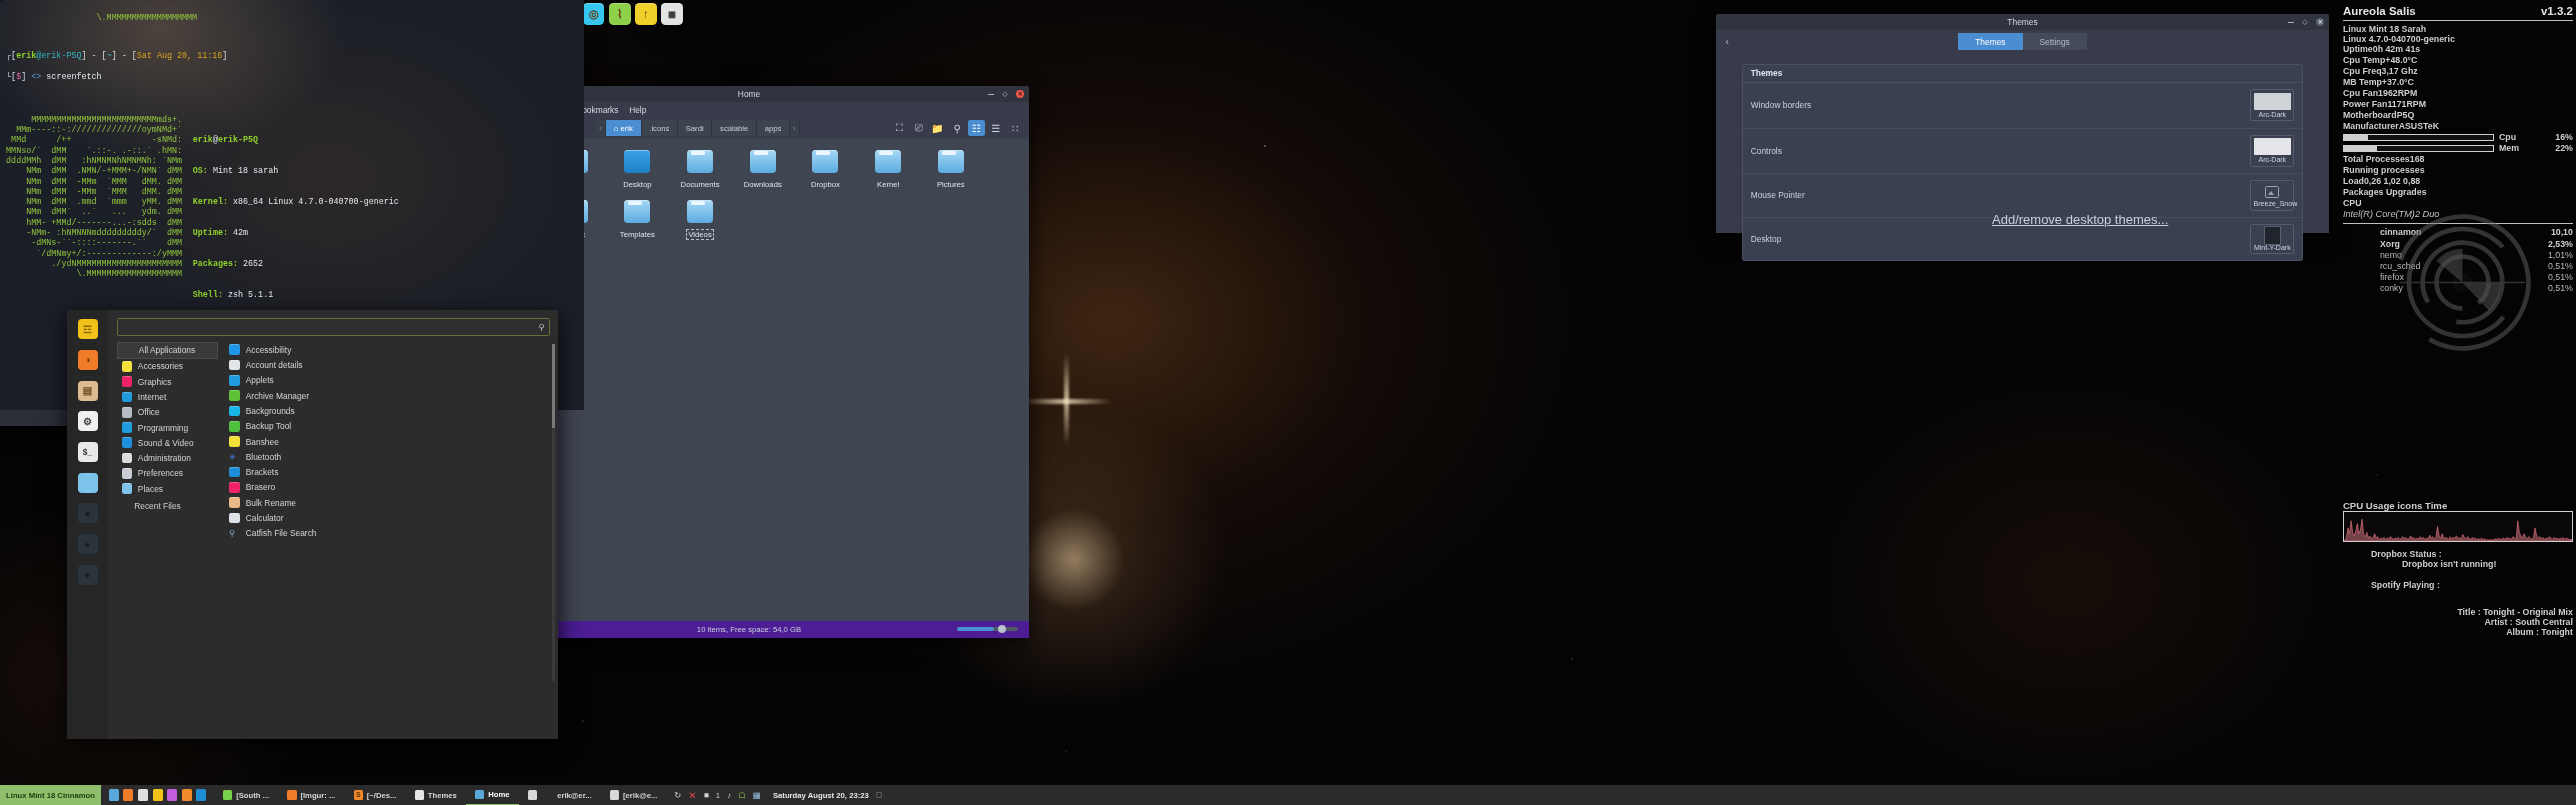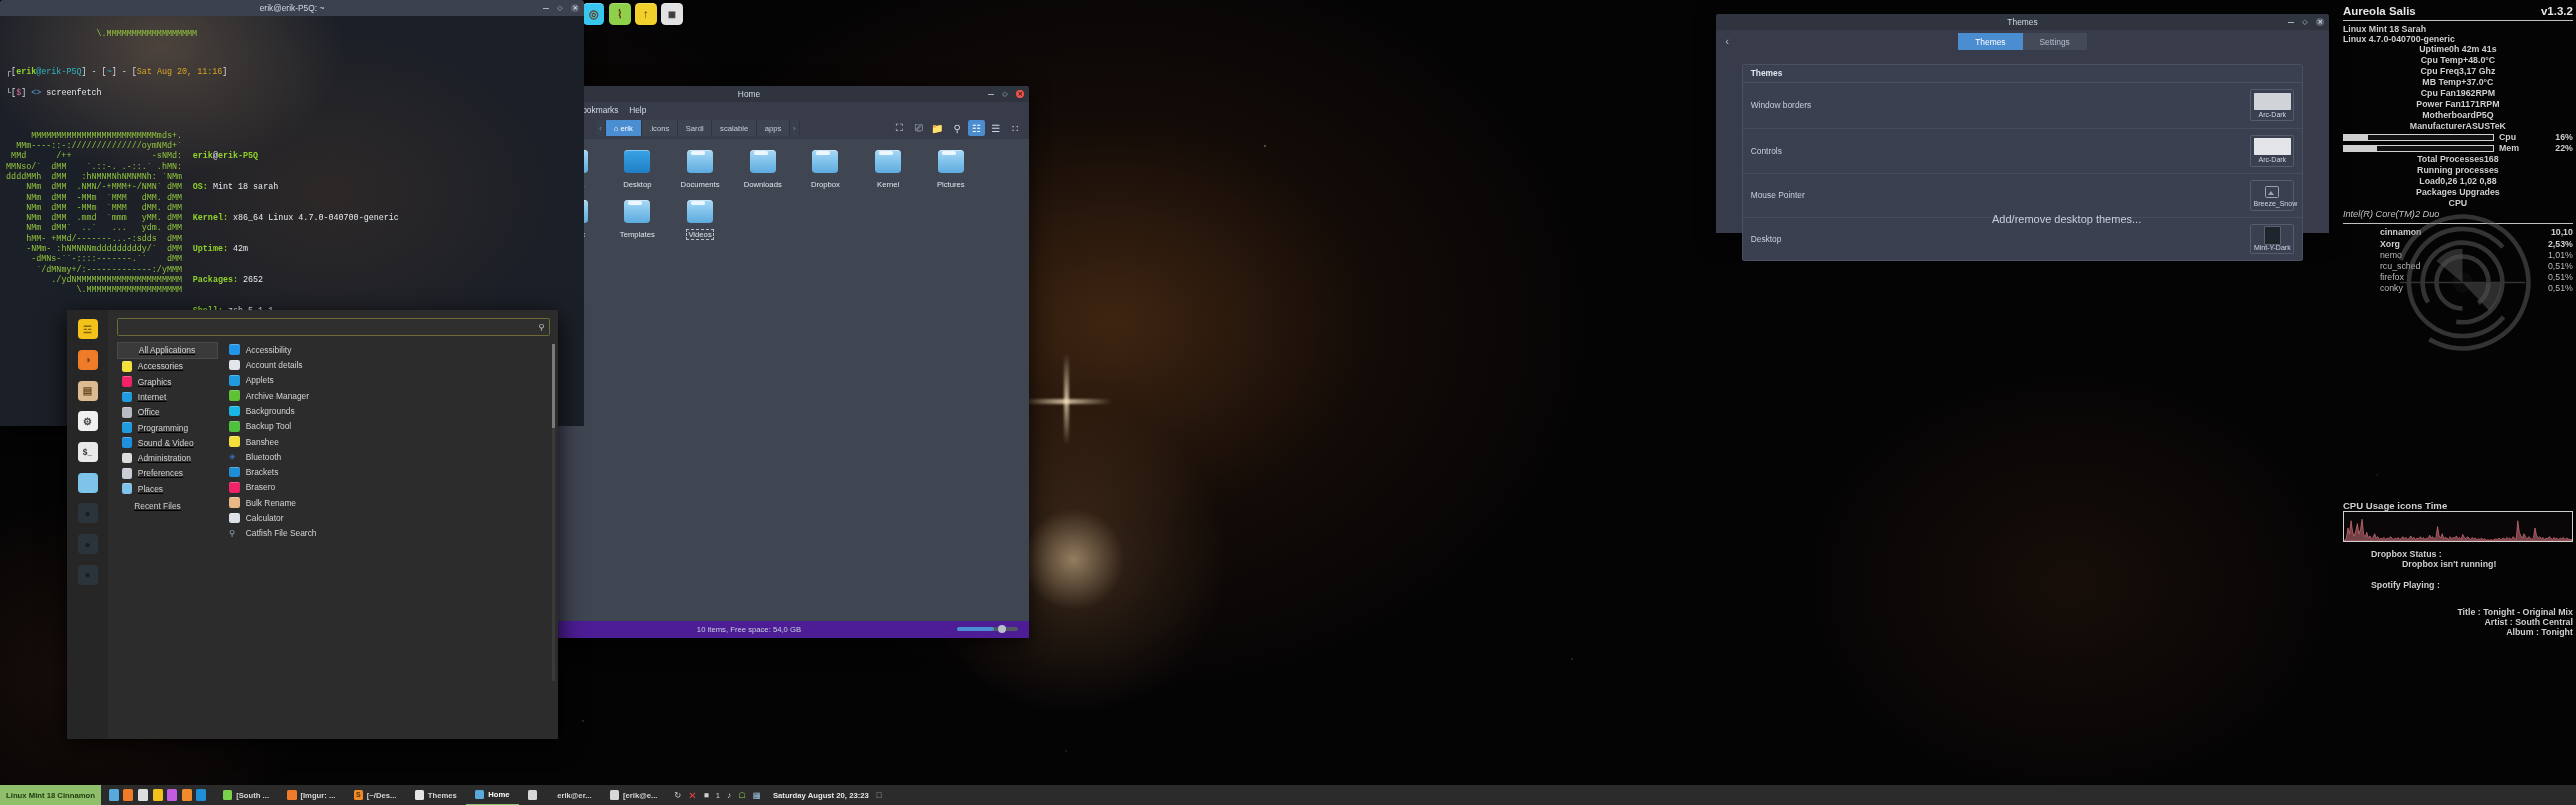--- a/index.html
+++ b/index.html
@@ -125,21 +125,21 @@
   .th-card { width:44px; border:0.8px solid #555c6d; border-radius:1.5px; padding:2.3px; text-align:center; }
   .th-card .sw { height:17px; border-radius:0.8px; background:#d0d3d8; margin-bottom:1.5px; }
   .th-card .nm { font-size:7px; color:#cfd6e2; }
   .th-card .swi { height:17px; display:flex; align-items:center; justify-content:center; }
   .mini-folder { width:12.3px; height:15.3px; border-radius:2.3px; background:linear-gradient(180deg,#7ec6ef,#2b8fd4); position:relative;}
   .mini-folder:before{content:"";position:absolute;left:2.3px;top:1.5px;width:7px;height:2.3px;background:#eaf7ff;border-radius:0.8px;}
   .mini-pic { width:14px; height:12.3px; border:1.2px solid #9aa3b2; border-radius:1.5px; position:relative;}
   .mini-pic:after { content:""; position:absolute; left:1.5px; bottom:1.5px; border-left:3.8px solid transparent;
     border-right:3.8px solid transparent; border-bottom:4.6px solid #9aa3b2;}
   .mini-desktop { width:17px; height:18.4px; background:#20242d; border:0.8px solid #596072; border-radius:0.8px;}
-  .addremove { color:#c8cfdb; font-size:11px; }
+  .addremove { color:#c8cfdb; font-size:13px; text-decoration:underline; }
 
   
   #term { left:1247px; top:379px; width:584px; height:426px; background:#2b2f38;
     border-radius:3.1px 3.1px 0 0; box-shadow: 0 4.6px 20px rgba(0,0,0,.8); overflow:hidden;}
   #term .titlebar { background:#3c414e; }
   .tbody { position:relative; height:calc(100% - 16px);
     background:
       radial-gradient(ellipse 261px 184px at 161px 31px, rgba(190,150,110,0.30), rgba(0,0,0,0) 70%),
       radial-gradient(ellipse 322px 230px at 330px 176px, rgba(120,80,45,0.20), rgba(0,0,0,0) 72%),
       #1b1f27;
@@ -161,35 +161,35 @@
     align-items:center; gap:10.7px; }
   .fav .fi { width:20px; height:20px; border-radius:3.8px; display:flex; align-items:center;
     justify-content:center; font-size:10px; font-weight:bold; }
   .fav .fi.dim { opacity:.25; }
   .mright { flex:1; padding:7.7px 7.7px 0 9.2px; position:relative; }
   .msearch { height:18.4px; background:#2f2f2f; border:0.8px solid #6e6b3a; border-radius:1.5px;
     display:flex; align-items:center; padding:0 4.6px; }
   .msearch input { flex:1; background:transparent; border:none; outline:none; color:#ddd; font-size:8.4px;
     font-family:"Liberation Sans",sans-serif;}
   .mcols { display:flex; margin-top:6.1px; height:376px; }
-  .mcat { width:101px;text-decoration:underline; }
+  .mcat { width:101px; }
   .mcat .ci { display:flex; align-items:center; gap:5.4px; padding:2.3px 4.6px; color:#d4d4d4; font-size:8.4px; }
   .mcat .ci.sel { background:#3a3a3a; border:0.8px solid #4a4a4a; }
   .mapps { flex:1; overflow:hidden; padding-left:7.7px; }
   .mapps .ai { display:flex; align-items:center; gap:6.1px; padding:2.3px 3.1px; color:#d4d4d4; font-size:8.4px; }
   .sqic { width:10.7px; height:10.7px; border-radius:2.3px; display:inline-block; flex:none;
      box-shadow: inset 0 0.8px 0 rgba(255,255,255,.35); }
   .mscroll { position:absolute; right:3.1px; top:34px; width:3.1px; height:337px; background:#3a3a3a;}
   .mscroll i { display:block; width:3.1px; height:84px; background:#7a7a7a;}
   .recentlbl { padding:4.6px 4.6px 0 17px; color:#cfcfcf; font-size:8.4px;}
 
   
   #conky { position:absolute; right:3.1px; top:4.6px; width:230px; height:774px;
     color:#cfcfcf; font-size:8.8px; font-weight:bold; text-shadow:0 0.8px 0.8px #000; }
-  #conky .row { display:flex; justify-content:center; line-height:11px; }
+  #conky .row { display:flex; justify-content:flex-start; line-height:11px; }
   #conky .hdr { display:flex; justify-content:space-between; font-size:11.5px; color:#e4e4e4; }
   #conky hr { border:none; border-top:1.5px solid #c0c0c0; margin:3.8px 0 3.1px; }
   .bar { height:7px; border:0.8px solid #d0d0d0; flex:1; margin-right:4.6px; position:relative; background:#111;}
   .bar i { position:absolute; left:0; top:0; bottom:0; background:#cfcfcf; }
   .barrow { display:flex; align-items:center; line-height:11px; }
   .barrow .nm { width:40px; }
   .barrow .vl { width:34px; text-align:right; }
   .cpumodel { font-weight:normal; font-style:italic; color:#c2c2c2; font-size:9.2px; }
   .proc { display:flex; justify-content:space-between; padding-left:37px; line-height:11.2px; }
   .proc.dim { font-weight:normal; color:#bdbdbd; }
@@ -384,28 +384,20 @@
         <div class="nm">Mint-Y-Dark</div>
       </div>
     </div>
   </div>
   <div style="position:absolute;left:276px;top:198px">
     <span class="addremove">Add/remove desktop themes...</span>
   </div>
 </div>
 
 <div id="term">
-  <div class="titlebar">
-    <span class="t">erik@erik-P5Q: ~</span>
-    <div class="wbtns">
-      <span class="wb min"></span>
-      <span class="wb max">◇</span>
-      <span class="wb close" style="background:#5a6070;color:#d8dee9">✕</span>
-    </div>
-  </div>
   <div class="tbody">
 <span class="ascii">                  \.MMMMMMMMMMMMMMMMMM</span>
 <div style="height:17px"></div>
 <div>┌[<span class="gb">erik</span><span class="cy">@</span><span class="cy">erik-P5Q</span>] - [<span class="cy">~</span>] - [<span class="ye">Sat Aug 20, 11:16</span>]</div>
 <div>└[<span class="pk">$</span>] <span class="bl">&lt;&gt;</span> <span class="wt">screenfetch</span></div>
 <div style="height:12.3px"></div>
 <div class="fetchwrap">
   <div class="ascii"><span>MMMMMMMMMMMMMMMMMMMMMMMMMmds+.</span>
 <span>MMm----::-://////////////oymNMd+`</span>
 <span>MMd      /++                -sNMd:</span>

